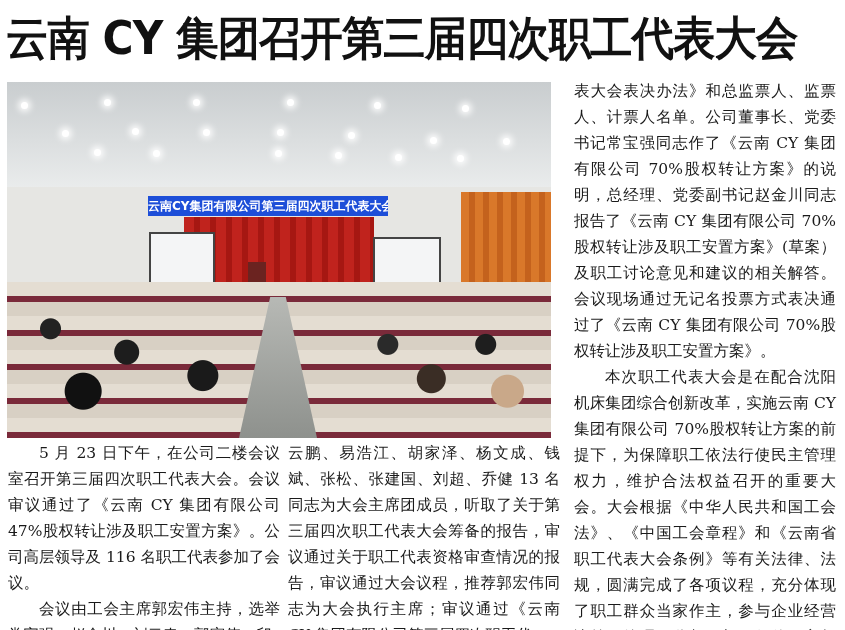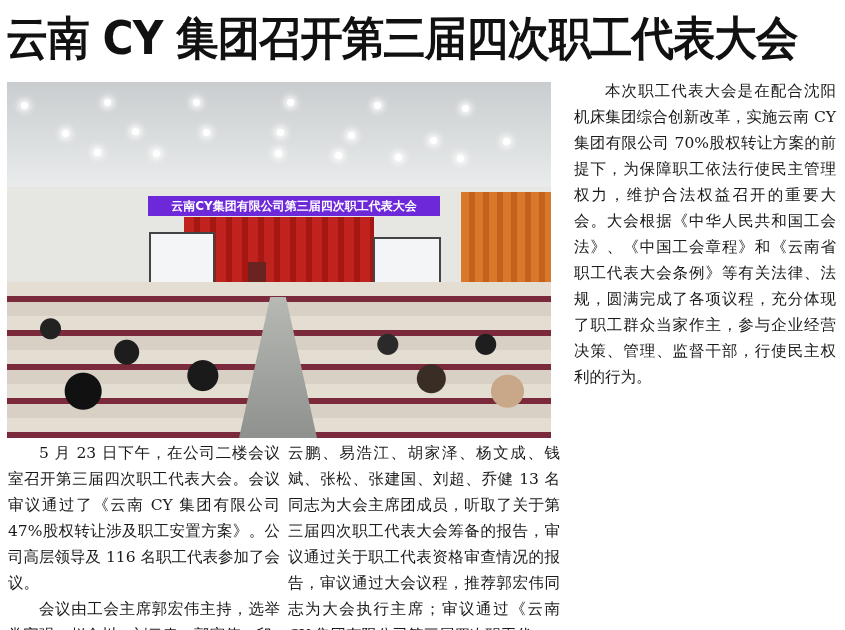--- a/index.html
+++ b/index.html
@@ -4,21 +4,21 @@
 <style>
   html, body { margin:0; padding:0; background:#fff; }
   body { width:845px; height:630px; position:relative; overflow:hidden; font-family:"DejaVu Serif","Liberation Serif",serif; color:#1a1a1a; }
   .headline { position:absolute; left:6px; top:6px; width:835px; height:64px; font-family:"DejaVu Sans","Liberation Sans",sans-serif; font-weight:bold; font-size:46px; line-height:64px; letter-spacing:-1px; color:#111; white-space:nowrap; transform:scaleX(0.92); transform-origin:left center; }
   .photo { position:absolute; left:7px; top:82px; width:544px; height:356px; overflow:hidden; background:#cfd3d4; }
   .ceiling { position:absolute; left:0; top:0; width:100%; height:120px; background:linear-gradient(#c9cdcf,#eef0f0); }
   .light { position:absolute; width:7px; height:7px; border-radius:50%; background:#fff; box-shadow:0 0 6px 3px rgba(255,255,255,0.9); }
   .wall { position:absolute; left:0; top:105px; width:100%; height:110px; background:#e6e6e3; }
   .curtain-r { position:absolute; right:0; top:110px; width:90px; height:110px; background:repeating-linear-gradient(90deg,#d9782a 0 8px,#c4621d 8px 14px); }
   .stage { position:absolute; left:177px; top:135px; width:190px; height:90px; background:repeating-linear-gradient(90deg,#c0231d 0 10px,#a61712 10px 16px); }
-  .banner { position:absolute; left:141px; top:114px; width:292px; height:20px; background:#6d28d9; color:#fff; font-family:"DejaVu Sans","Liberation Sans",sans-serif; font-weight:bold; font-size:12px; line-height:20px; text-align:center; white-space:nowrap; overflow:hidden; }
+  .banner { position:absolute; left:141px; top:114px; width:240px; height:20px; background:#1d4ed8; color:#fff; font-family:"DejaVu Sans","Liberation Sans",sans-serif; font-weight:bold; font-size:12px; line-height:20px; text-align:center; white-space:nowrap; overflow:hidden; }
   .screen { position:absolute; background:#f4f5f6; border:2px solid #444; }
   .podium { position:absolute; left:241px; top:180px; width:18px; height:34px; background:#6b2320; }
   .audience { position:absolute; left:0; top:200px; width:100%; height:156px; background:
       radial-gradient(circle at 8% 30%,#222 0 10px,transparent 11px),
       radial-gradient(circle at 22% 45%,#1d1d1d 0 12px,transparent 13px),
       radial-gradient(circle at 14% 70%,#111 0 18px,transparent 19px),
       radial-gradient(circle at 36% 60%,#1a1a1a 0 15px,transparent 16px),
       radial-gradient(circle at 70% 40%,#2a2a2a 0 10px,transparent 11px),
       radial-gradient(circle at 78% 62%,#3a2d25 0 14px,transparent 15px),
       radial-gradient(circle at 88% 40%,#1e1e1e 0 10px,transparent 11px),
@@ -73,15 +73,16 @@
 <div class="col col1">
   <p class="indent">5 月 23 日下午，在公司二楼会议室召开第三届四次职工代表大会。会议审议通过了《云南 CY 集团有限公司 47%股权转让涉及职工安置方案》。公司高层领导及 116 名职工代表参加了会议。</p>
   <p class="indent">会议由工会主席郭宏伟主持，选举常宝强、赵金川、刘云春、郭宏伟、卯</p>
 </div>
 
 <div class="col col2">
   <p>云鹏、易浩江、胡家泽、杨文成、钱斌、张松、张建国、刘超、乔健 13 名同志为大会主席团成员，听取了关于第三届四次职工代表大会筹备的报告，审议通过关于职工代表资格审查情况的报告，审议通过大会议程，推荐郭宏伟同志为大会执行主席；审议通过《云南 CY 集团有限公司第三届四次职工代</p>
 </div>
 
 <div class="col col3">
+  <p>表大会表决办法》和总监票人、监票人、计票人名单。公司董事长、党委书记常宝强同志作了《云南 CY 集团有限公司 70%股权转让方案》的说明，总经理、党委副书记赵金川同志报告了《云南 CY 集团有限公司 70%股权转让涉及职工安置方案》(草案）及职工讨论意见和建议的相关解答。会议现场通过无记名投票方式表决通过了《云南 CY 集团有限公司 70%股权转让涉及职工安置方案》。</p>
   <p class="indent">本次职工代表大会是在配合沈阳机床集团综合创新改革，实施云南 CY 集团有限公司 70%股权转让方案的前提下，为保障职工依法行使民主管理权力，维护合法权益召开的重要大会。大会根据《中华人民共和国工会法》、《中国工会章程》和《云南省职工代表大会条例》等有关法律、法规，圆满完成了各项议程，充分体现了职工群众当家作主，参与企业经营决策、管理、监督干部，行使民主权利的行为。</p>
 
 </div>
 
 </body></html>

